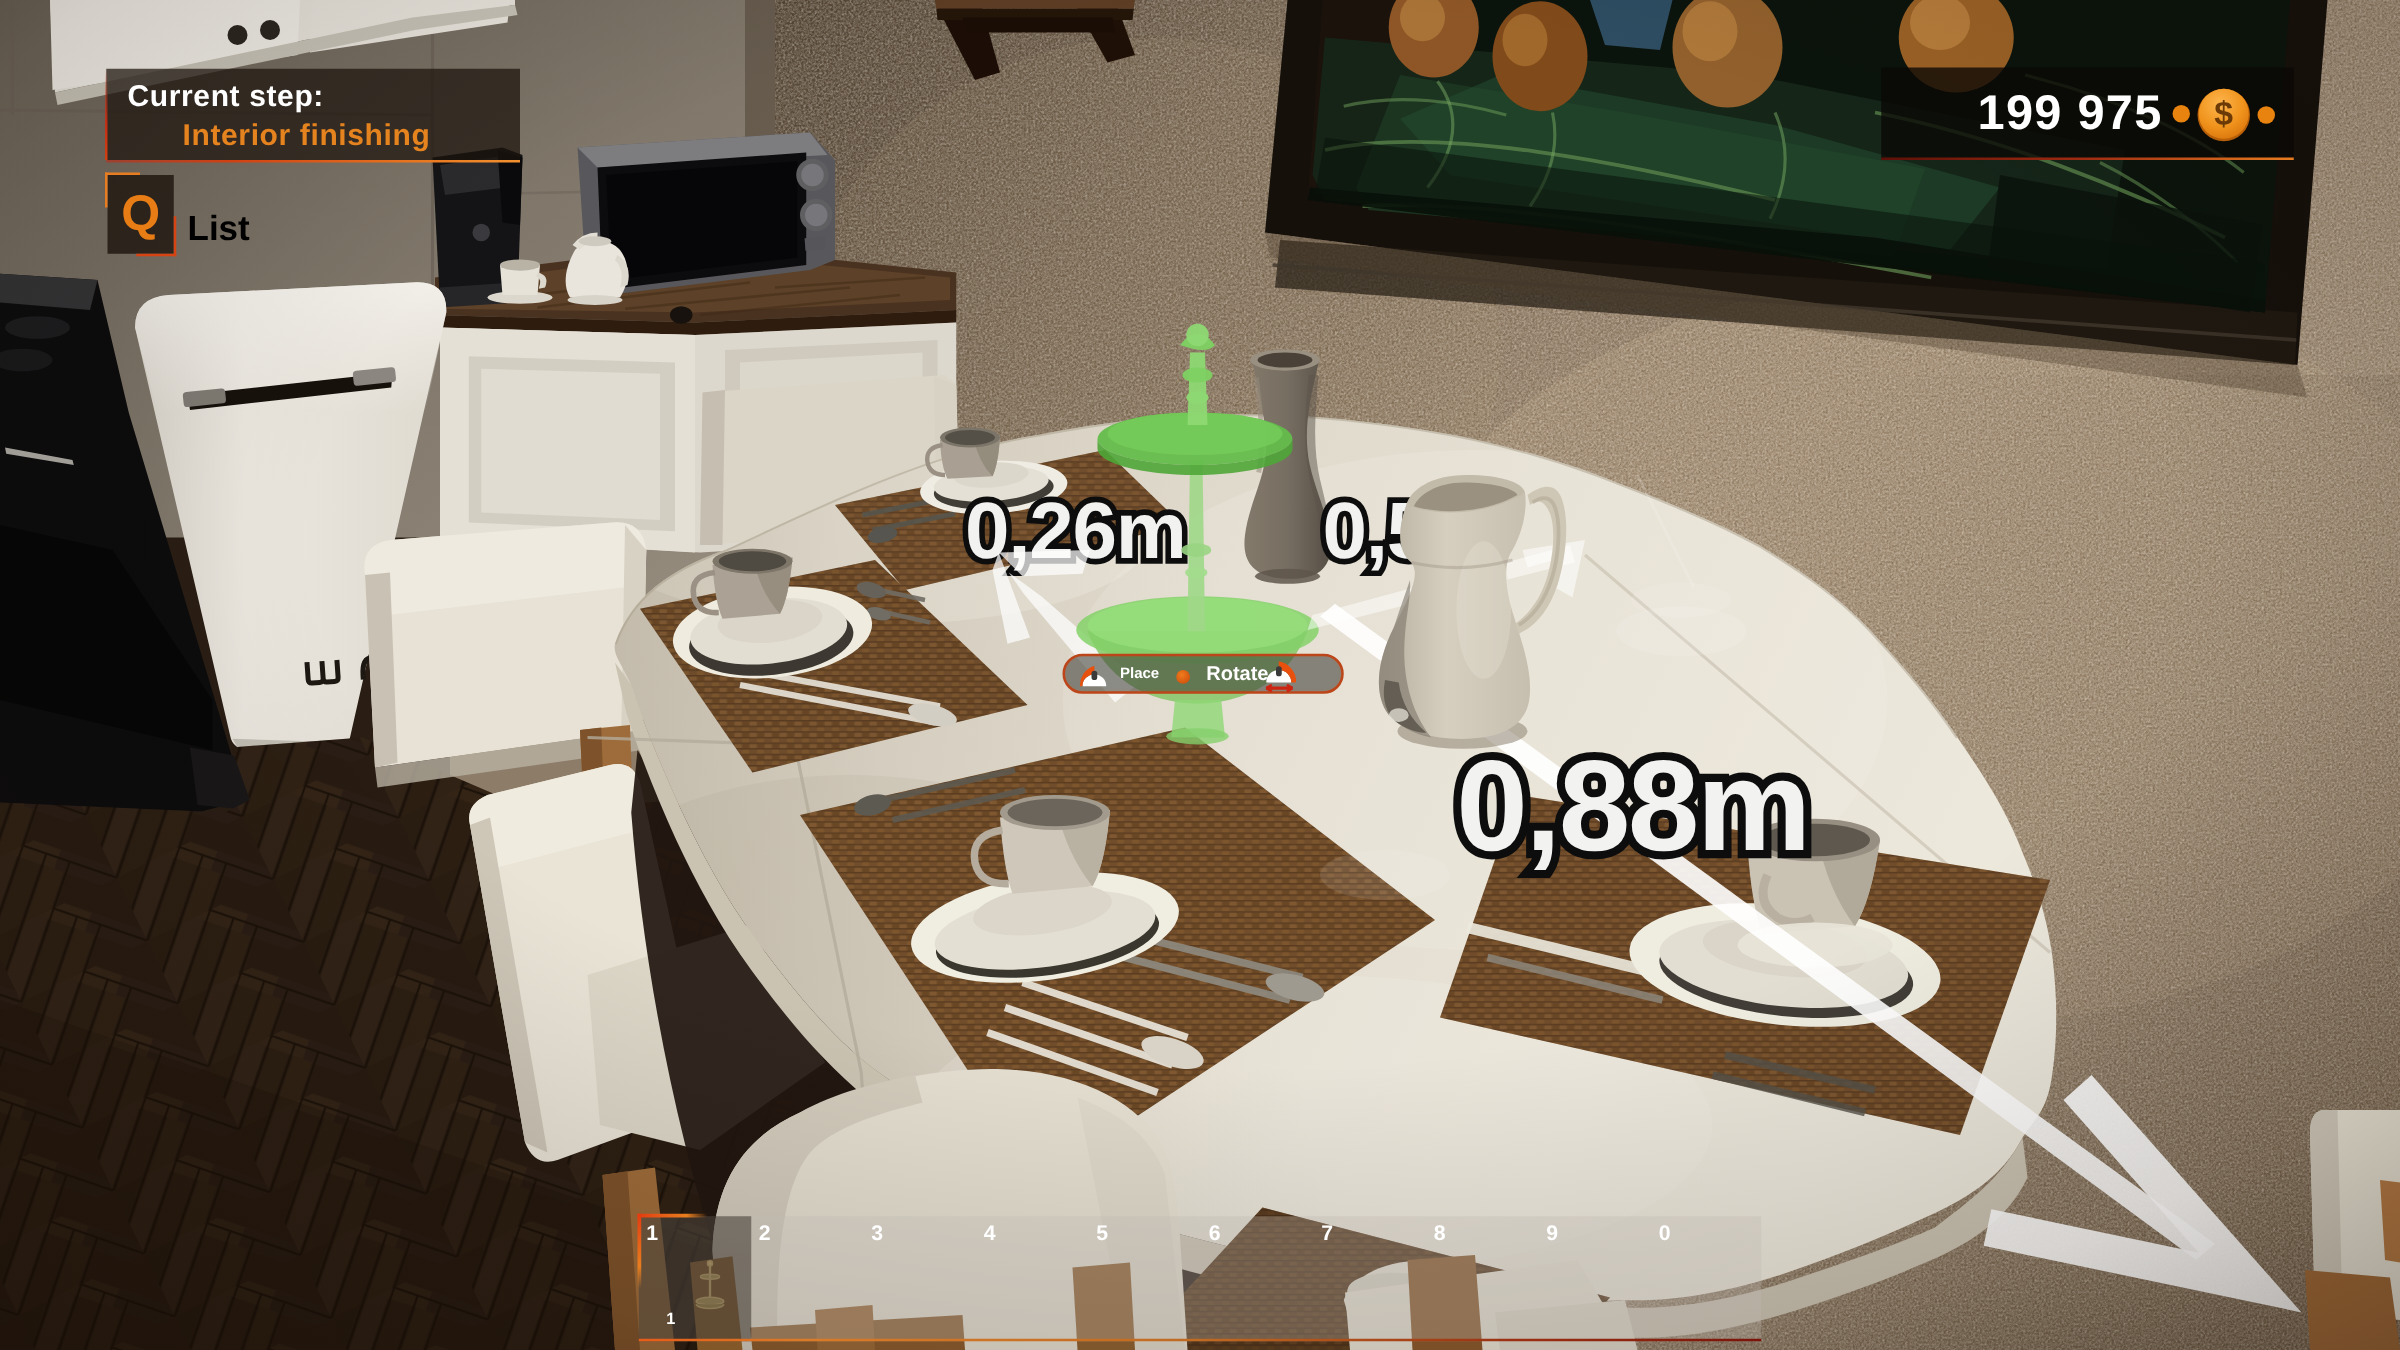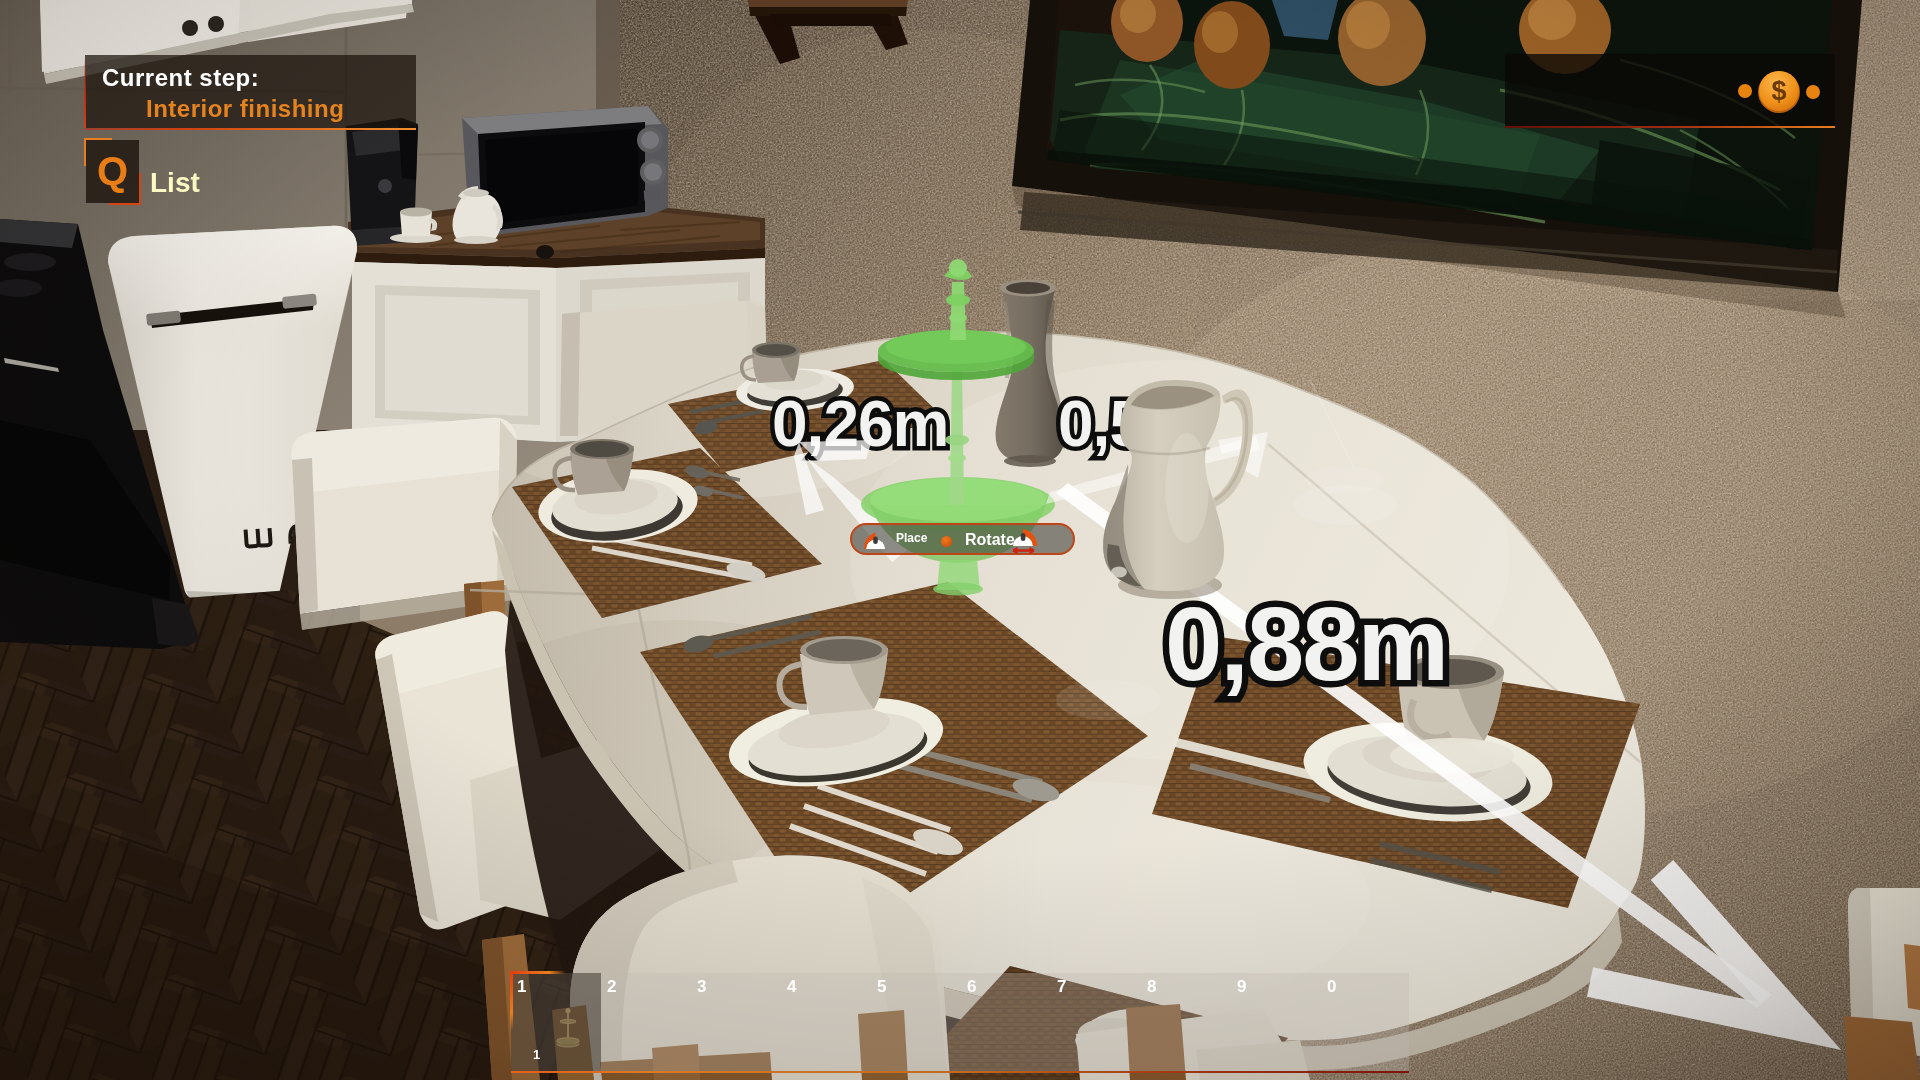--- a/index.html
+++ b/index.html
@@ -10,21 +10,21 @@
 #stepbox{left:85px;top:55px;width:331px;height:73px;background:rgba(28,20,12,0.72);}
 #stepbox .l1{position:absolute;left:17px;top:9px;font-size:24px;font-weight:bold;color:#fff;letter-spacing:0.5px;}
 #stepbox .l2{position:absolute;left:17px;top:40px;font-size:24px;font-weight:bold;color:#e5831f;letter-spacing:0.5px;margin-left:44px;}
 #stepbox .bl{position:absolute;left:0;bottom:-2px;width:100%;height:2px;background:linear-gradient(90deg,#c3271391 0%,#d04012 30%,#e8761f 75%,#f29130 100%);}
 #stepbox .ll{position:absolute;left:-1px;top:0;width:2px;height:100%;background:linear-gradient(180deg,rgba(200,40,20,0) 0%,rgba(205,45,18,0.9) 60%,#d04012 100%);}
 
 #qbox{left:86px;top:140px;width:53px;height:63px;background:rgba(25,17,10,0.78);}
 #qbox .q{position:absolute;left:0;top:0;width:100%;height:100%;display:flex;align-items:center;justify-content:center;font-size:40px;font-weight:bold;color:#e87d16;}
 #qbox .tl{position:absolute;left:-2px;top:-2px;width:26px;height:26px;border-left:2px solid #e87c20;border-top:2px solid #e87c20;}
 #qbox .br{position:absolute;right:-2px;bottom:-2px;width:30px;height:30px;border-right:2px solid #d64414;border-bottom:2px solid #d64414;}
-#listlbl{left:150px;top:167px;font-size:28px;font-weight:bold;color:#fef9c3;}
+#listlbl{left:150px;top:167px;font-size:28px;font-weight:bold;color:#000000;}
 
 #moneybox{left:1505px;top:54px;width:330px;height:73px;background:rgba(10,8,5,0.78);}
 #moneybox .bl{position:absolute;left:0;bottom:-1px;width:100%;height:2px;background:linear-gradient(90deg,#5e1008 0%,#a02c12 50%,#e87c20 100%);}
 #moneytxt{left:1505px;top:69px;width:225px;text-align:right;font-size:39px;font-weight:bold;color:#fff;letter-spacing:1px;}
 
 #pill{left:850px;top:523px;width:225px;height:32px;border-radius:16px;background:rgba(62,62,55,0.58);border:2px solid #bc4619;box-sizing:border-box;box-shadow:inset 0 0 2px rgba(230,120,40,0.25);}
 #pill .ptxt{position:absolute;left:44px;top:6px;font-size:12px;font-weight:bold;color:#fff;}
 #pill .rtxt{position:absolute;left:113px;top:6px;font-size:16px;font-weight:bold;color:#fff;}
 #pill .dot{position:absolute;left:89px;top:11px;width:11px;height:11px;border-radius:50%;background:radial-gradient(circle at 40% 35%,#f07b1e,#c84808);}
 
@@ -585,20 +585,21 @@
 <div class="ui" id="qbox">
       <div class="q">Q</div>
       <div class="tl"></div>
       <div class="br"></div>
     </div>
 <div class="ui" id="listlbl">List</div>
 
 <div class="ui" id="moneybox">
       <div class="bl"></div>
     </div>
+<div class="ui" id="moneytxt">199 975</div>
 
 <svg class="ui" style="left:1734px;top:66px" width="92" height="52" viewBox="0 0 92 52">
 <circle cx="11" cy="25" r="7" fill="#e8830f"></circle>
 <circle cx="79" cy="26" r="7" fill="#e8830f"></circle>
 <circle cx="45" cy="26" r="21" fill="#b65f08"></circle>
 <circle cx="45" cy="25" r="20" fill="url(#coing)"></circle>
 <defs>
         <radialGradient id="coing" cx="0.42" cy="0.3" r="0.85">
           <stop offset="0" stop-color="#fdb54d"></stop>
           <stop offset="0.55" stop-color="#f0931c"></stop>

